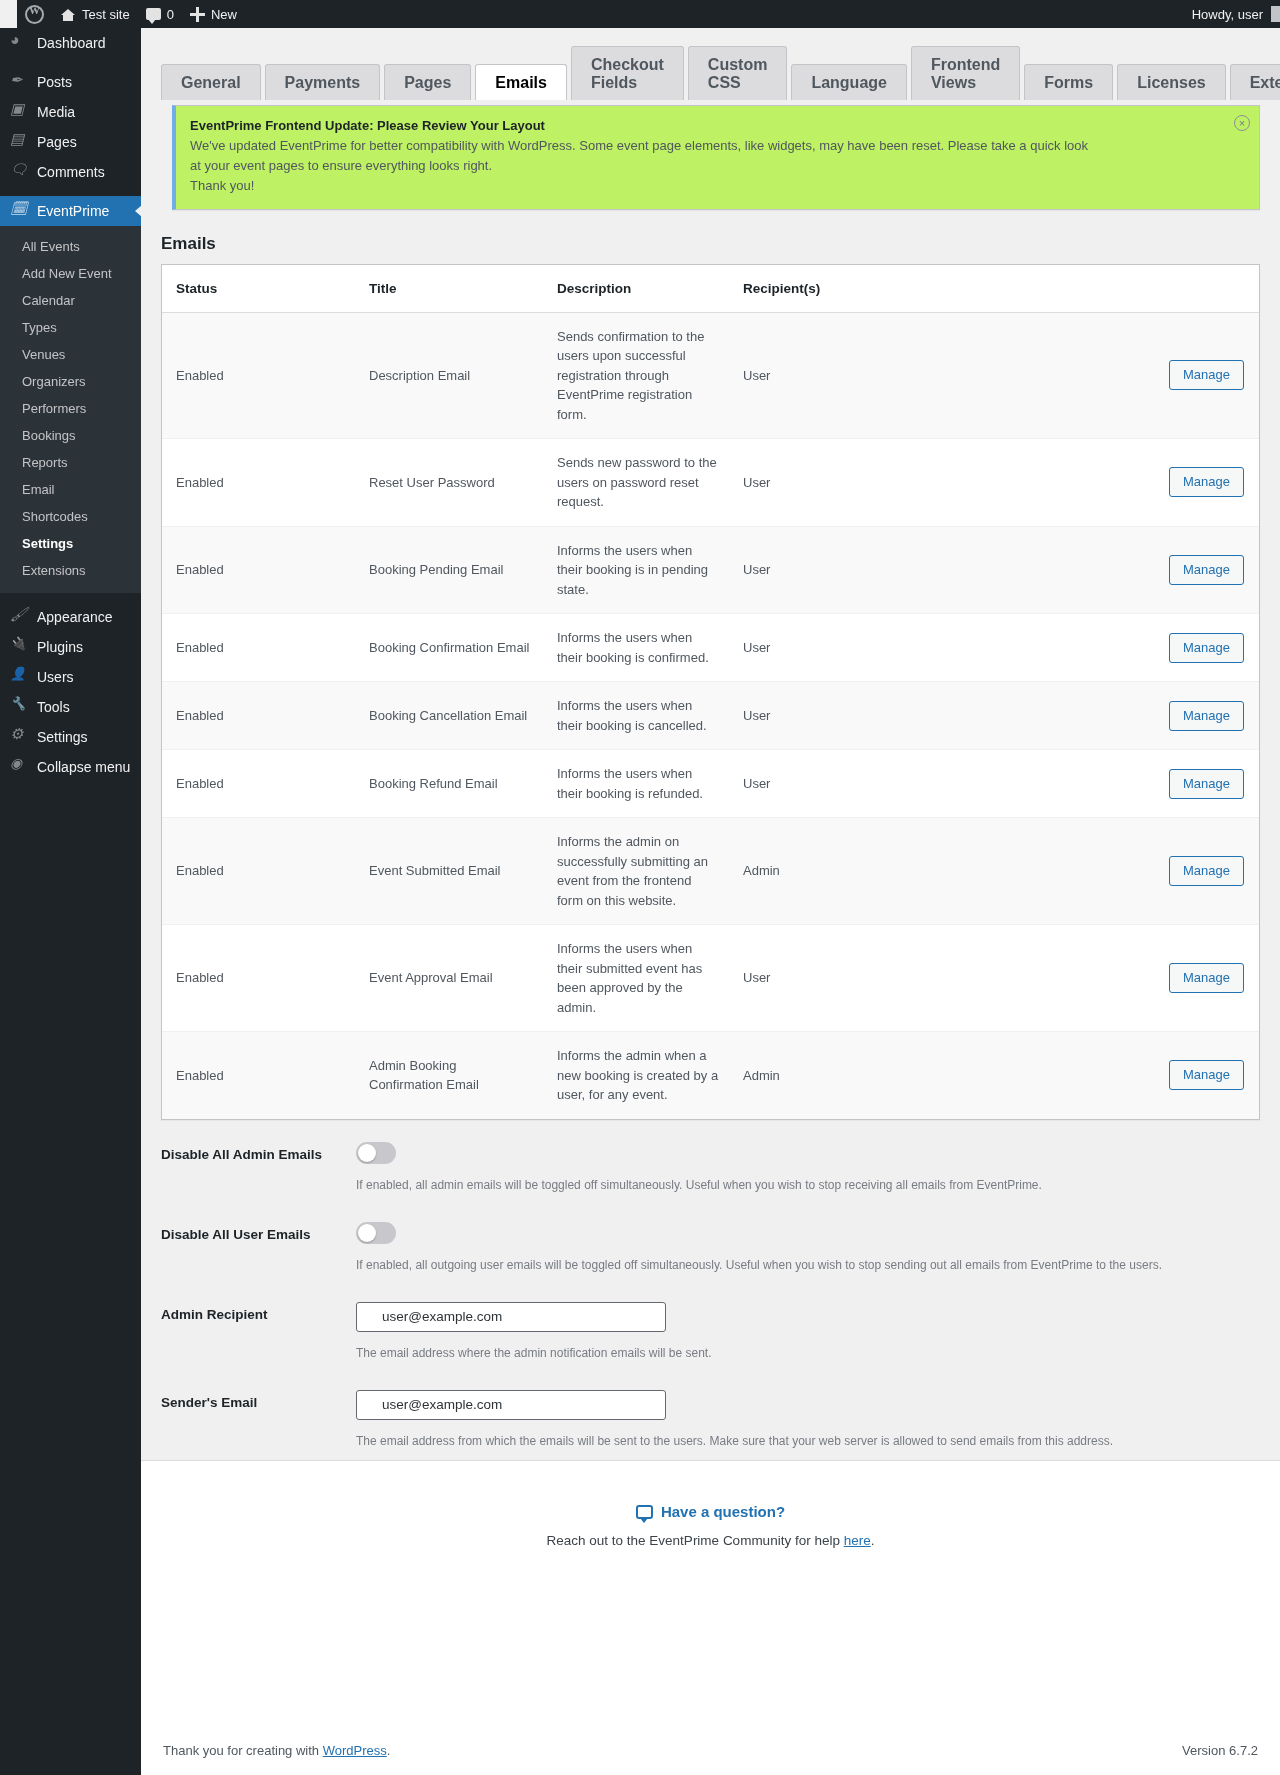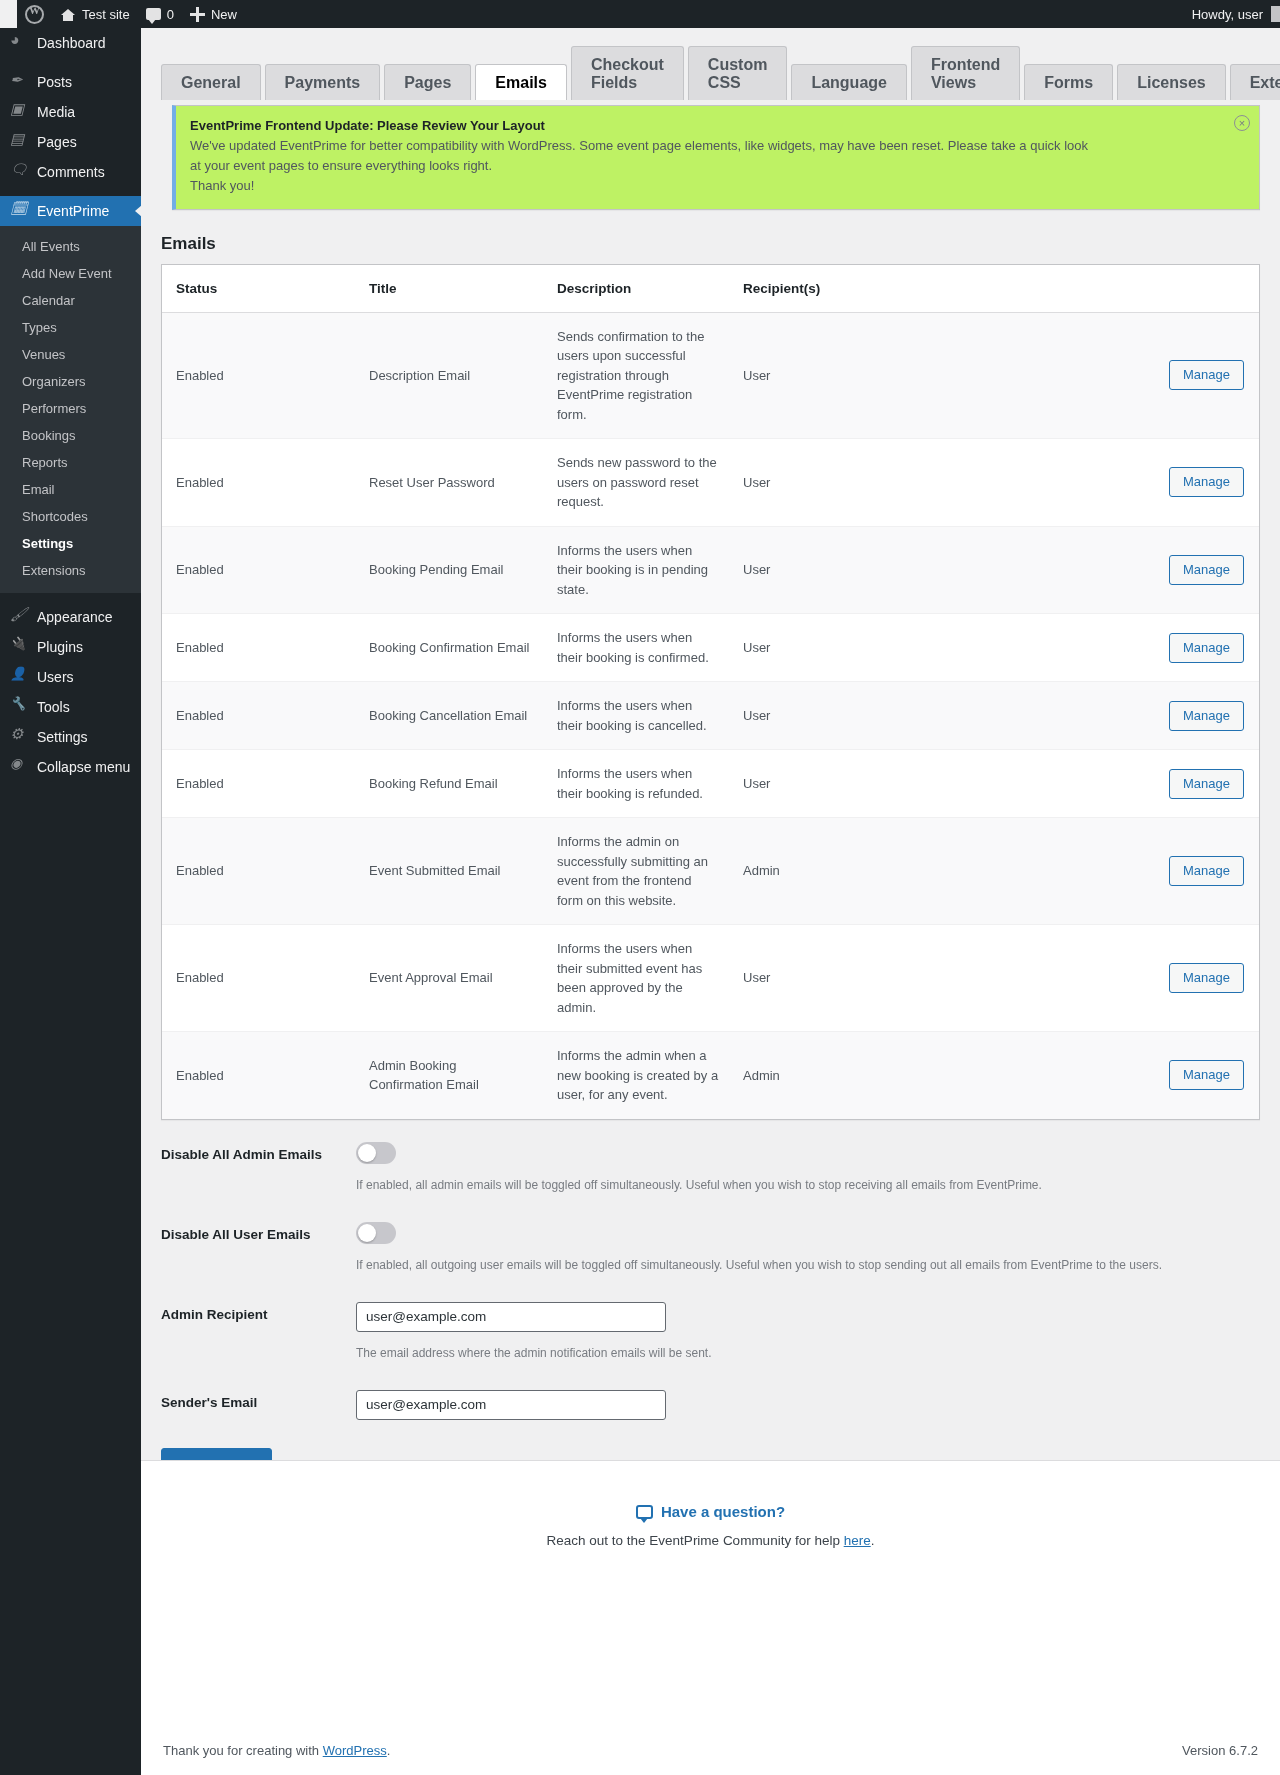--- a/index.html
+++ b/index.html
@@ -148,21 +148,21 @@
     width: 40px; height: 22px; border-radius: 11px; background: #c7c7cc;
     position: relative; display: block;
   }
   .toggle .knob {
     position: absolute; left: 2px; top: 2px; width: 18px; height: 18px;
     border-radius: 50%; background: #fff; box-shadow: 0 1px 2px rgba(0,0,0,.25);
   }
   .hint { font-size: 12px; color: #787c82; margin-top: 12px; line-height: 1.5; }
   .txtinput {
     width: 310px; height: 30px; border: 1px solid #646970; border-radius: 3px;
-    background: #fff; padding: 0 9px; font-size: 13.5px; color: #2c3338;
+    background: #fff; padding: 0 25px; font-size: 13.5px; color: #2c3338;
     font-family: "Liberation Sans", sans-serif;
   }
   .btn-save {
     background: #2271b1; border: 1px solid #2271b1; color: #fff;
     font-size: 13px; padding: 8px 12px; border-radius: 3px;
     font-family: "Liberation Sans", sans-serif;
   }
 
   
   .promo {
@@ -477,20 +477,21 @@
       <div class="sfield">
         <input class="txtinput" type="text" value="user@example.com" style="">
         <div class="hint">The email address where the admin notification emails will be sent.</div>
       </div>
     </div>
 
     <div class="srow">
       <div class="slabel">Sender's Email</div>
       <div class="sfield">
         <input class="txtinput" type="text" value="user@example.com" style="">
+        <div class="hint">The email address from which the emails will be sent to the users. Make sure that your web server is allowed to send emails from this address.</div>
       </div>
     </div>
 
     <button class="btn-save">Save Changes</button>
   </div>
 
   <div class="promo">
     <div class="promo-logo">
       <span class="promo-mark"></span>
       <span class="promo-word">eventprime</span>

